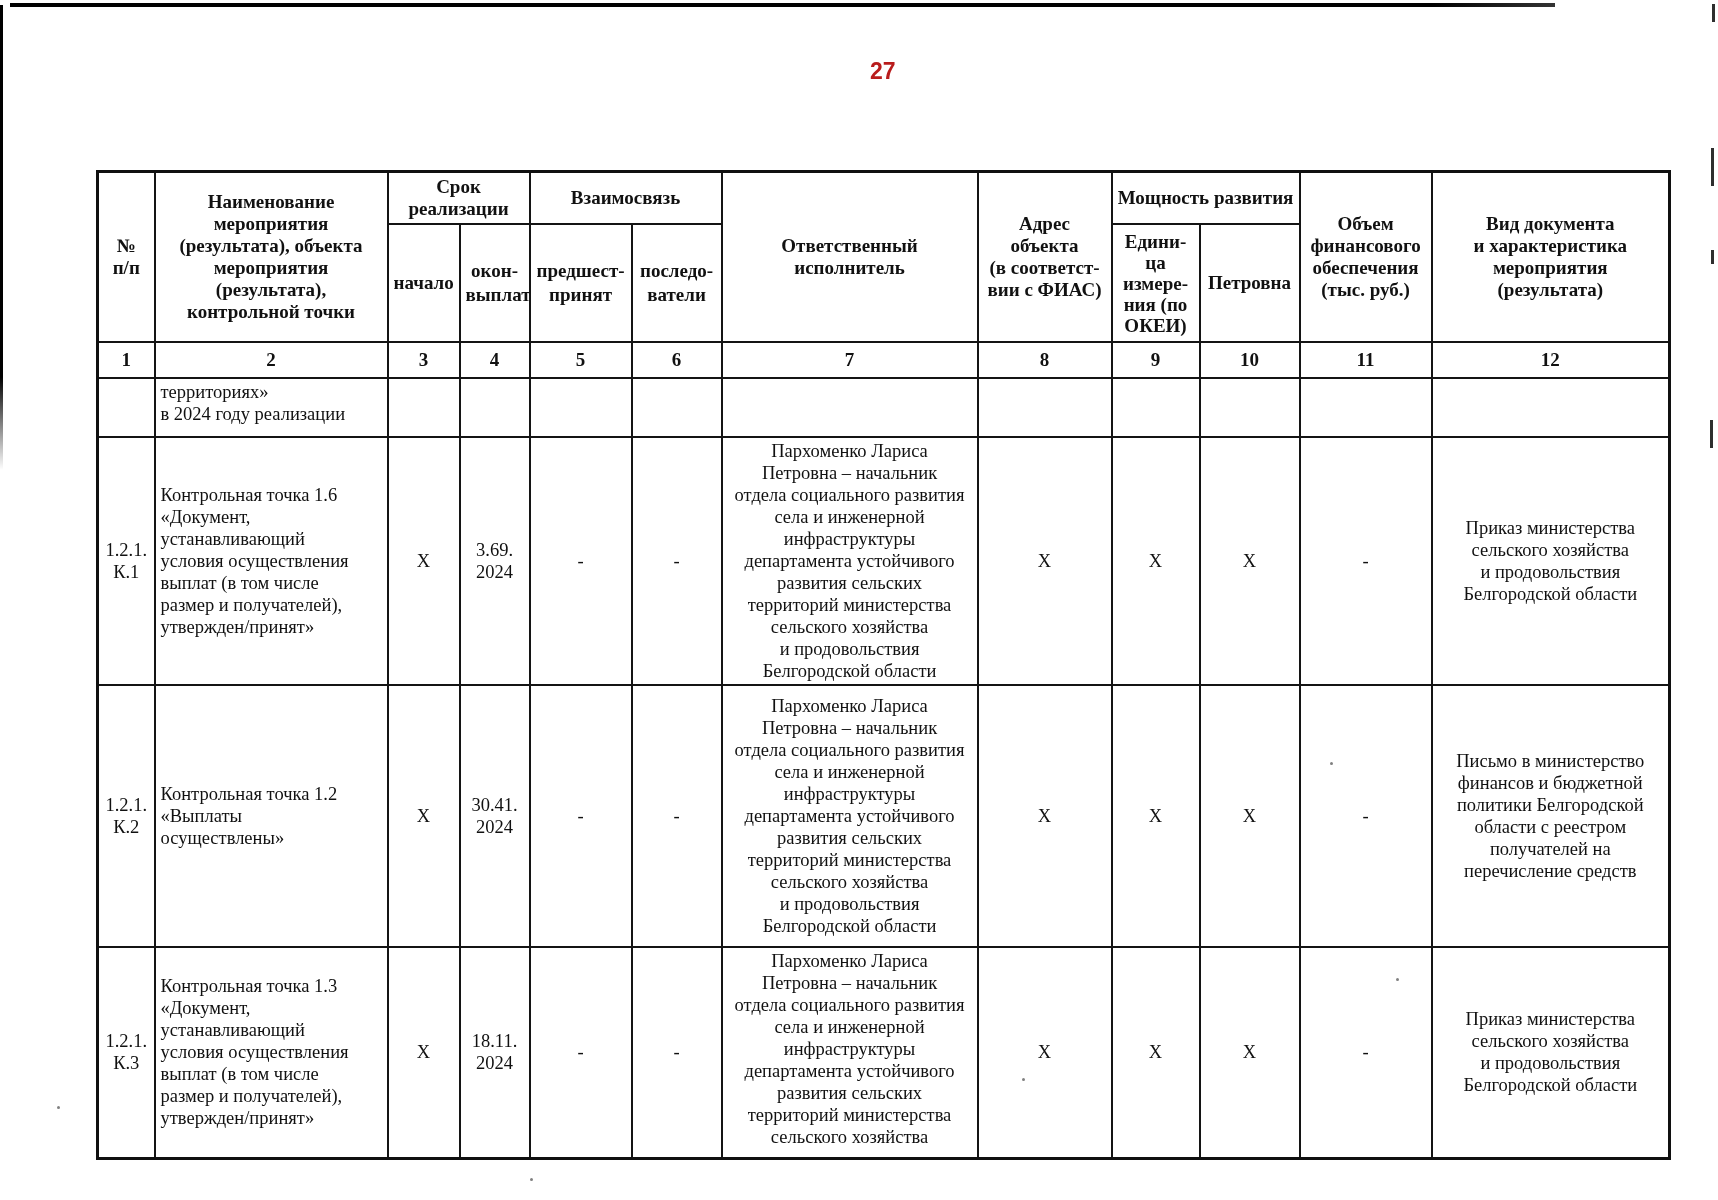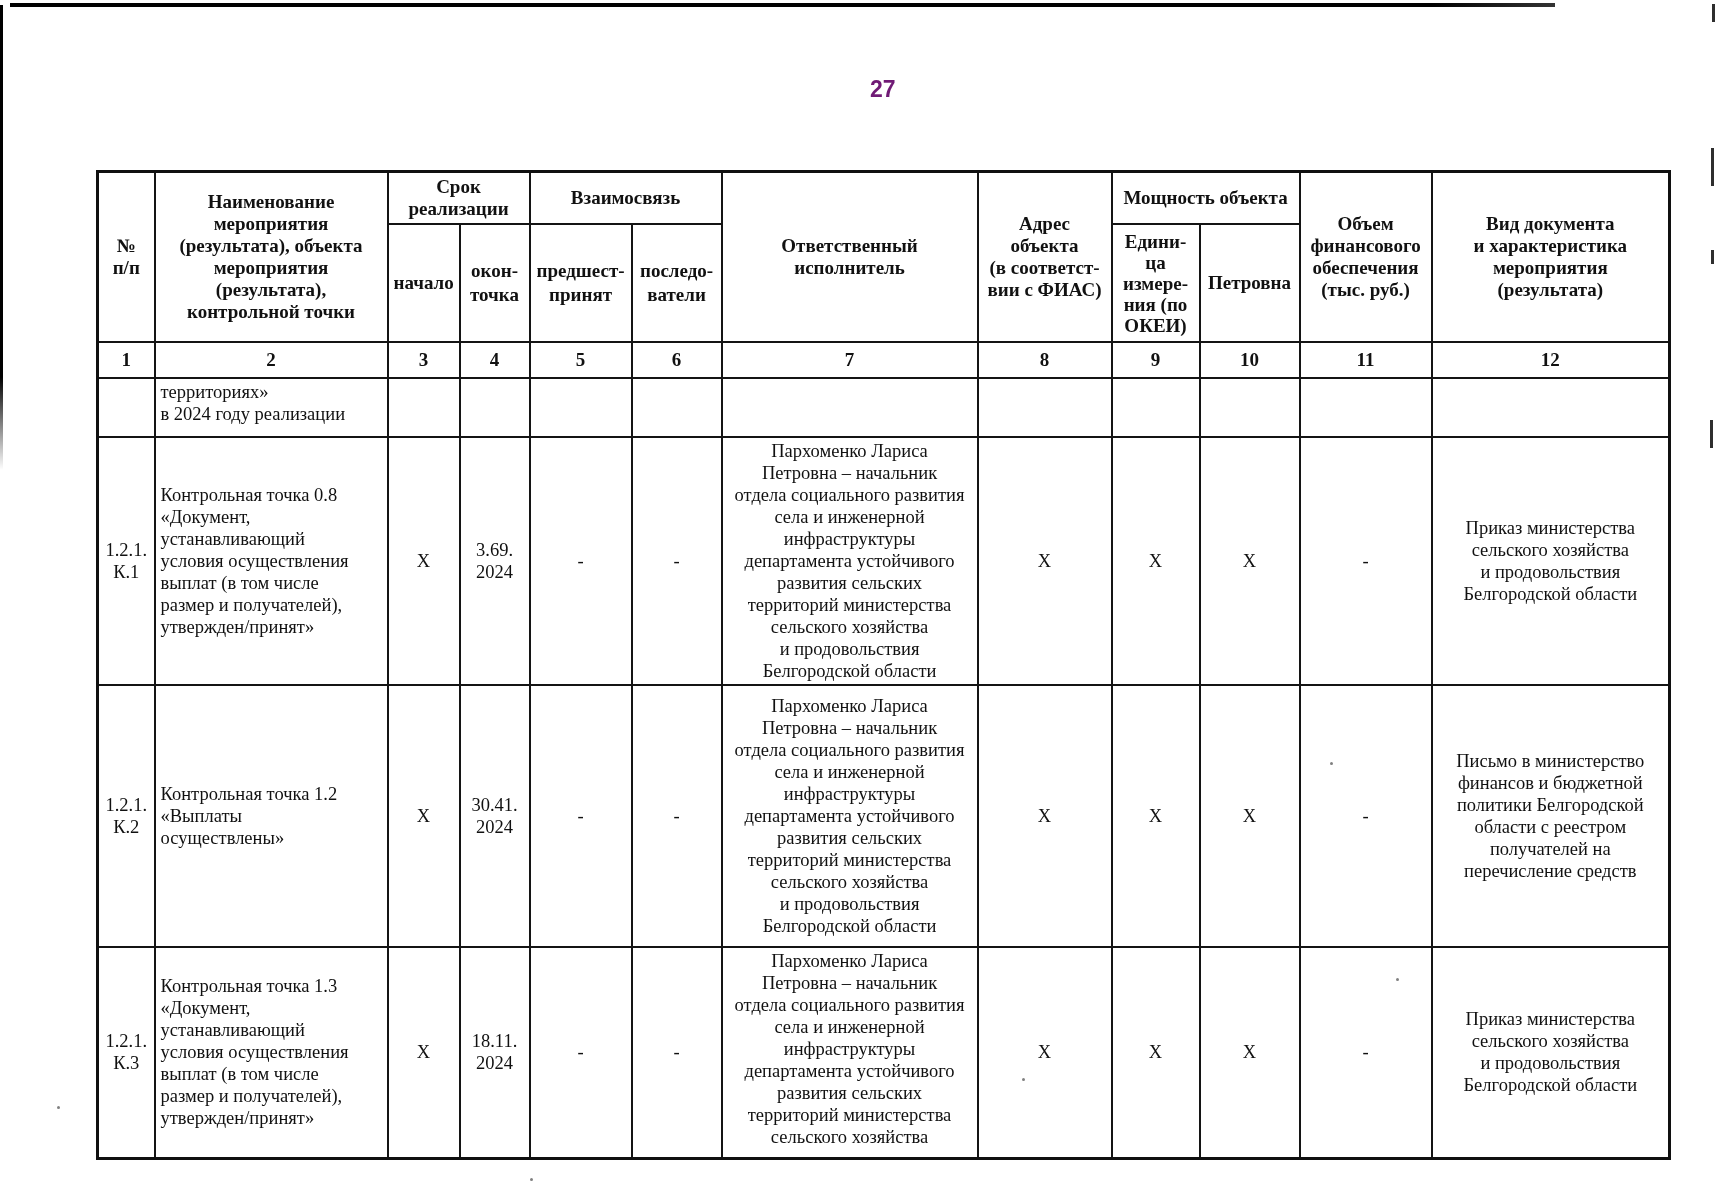--- a/index.html
+++ b/index.html
@@ -2,23 +2,23 @@
 <html><head>
 <meta charset="utf-8">
 <style>
   html,body { margin:0; padding:0; }
   body {
     width:1718px; height:1200px; background:#ffffff; position:relative; overflow:hidden;
     font-family:"Liberation Serif","DejaVu Serif",serif; color:#111;
   }
   
   .page-number {
-    position:absolute; left:870px; top:76px;
+    position:absolute; left:870px; top:58px;
     font-family:"Liberation Sans","DejaVu Sans",sans-serif;
-    font-size:23px; font-weight:bold; color:#701a75;
+    font-size:23px; font-weight:bold; color:#b91c1c;
   }
   
   .art { position:absolute; background:#000; }
   .art-top { left:10px; top:3px; width:1545px; height:4px;
     background:linear-gradient(to right,#000 92%,#333 100%); }
   .art-left { left:0; top:5px; width:3px; height:465px;
     background:linear-gradient(to bottom,#000 80%,rgba(0,0,0,0)); }
   .art-dash { width:3px; background:#2e2e2e; }
   .speck { position:absolute; width:3px; height:3px; border-radius:50%; background:#555; opacity:.75; }
 
@@ -91,34 +91,34 @@
 контрольной точки</th>
       <th colspan="2">Срок
 реализации</th>
       <th colspan="2">Взаимосвязь</th>
       <th rowspan="2">Ответственный
 исполнитель</th>
       <th rowspan="2">Адрес
 объекта
 (в соответст-
 вии с ФИАС)</th>
-      <th colspan="2">Мощность объекта</th>
+      <th colspan="2">Мощность развития</th>
       <th rowspan="2">Объем
 финансового
 обеспечения
 (тыс. руб.)</th>
       <th rowspan="2">Вид документа
 и характеристика
 мероприятия
 (результата)</th>
     </tr>
     <tr class="h2">
       <th>начало</th>
       <th>окон-
-точка</th>
+выплат</th>
       <th>предшест-
 принят</th>
       <th>последо-
 ватели</th>
       <th class="unit">Едини-
 ца
 измере-
 ния (по
 ОКЕИ)</th>
       <th>Петровна</th>
@@ -150,21 +150,21 @@
       <td></td>
       <td></td>
       <td></td>
       <td></td>
       <td></td>
       <td></td>
     </tr>
     <tr class="r1">
       <td>1.2.1.
 К.1</td>
-      <td class="left">Контрольная точка 0.8
+      <td class="left">Контрольная точка 1.6
 «Документ,
 устанавливающий
 условия осуществления
 выплат (в том числе
 размер и получателей),
 утвержден/принят»</td>
       <td>X</td>
       <td>3.69.
 2024</td>
       <td>-</td>

